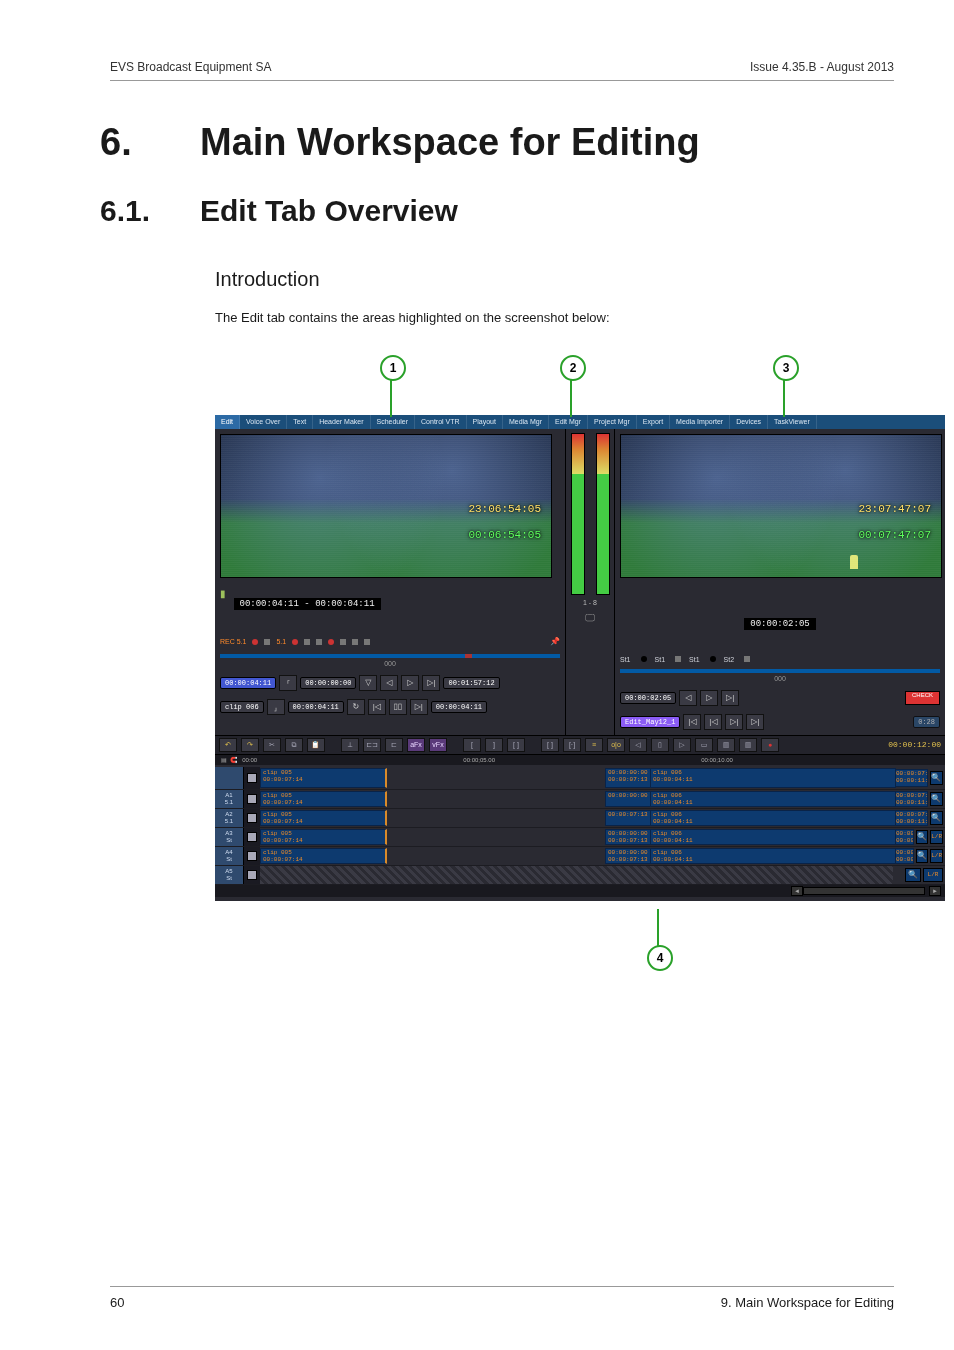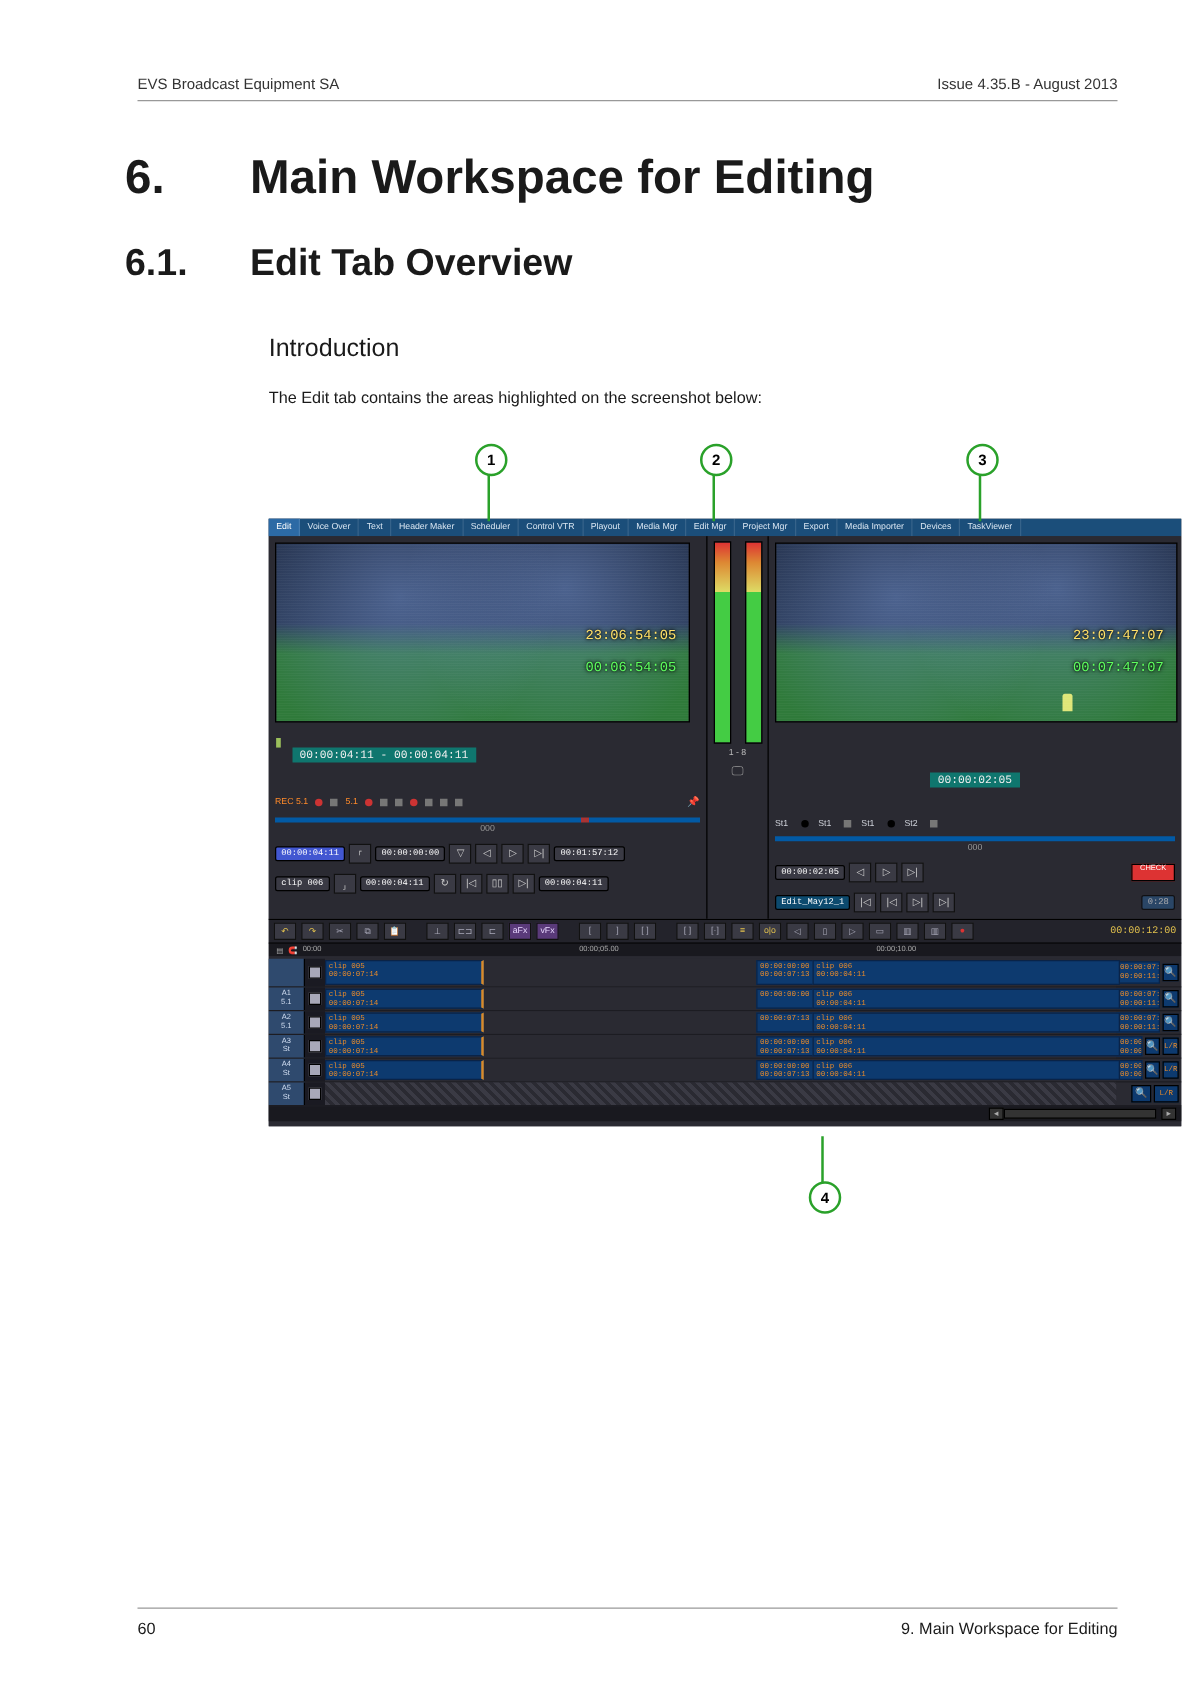--- a/index.html
+++ b/index.html
@@ -212,21 +212,21 @@
   .pitch-player {
     position: absolute;
     right: 26%;
     bottom: 8px;
     width: 8px; height: 14px;
     background: #dfe678;
     border-radius: 2px 2px 0 0;
   }
   .tc-bar {
     margin-top: 20px;
-    background: #0f766e;
+    background: #000000;
     display: inline-block;
     padding: 1px 6px;
     font-family: "Courier New", monospace;
     font-size: 9px;
     color: #eee;
   }
 
   .iconrow {
     margin-top: 26px;
     height: 12px;
@@ -560,21 +560,21 @@
               <div style="display:flex;gap:3px;align-items:center;">
                 <span class="pill" style="background:#3a3a44;">00:00:02:05</span>
                 <span class="btn">◁</span>
                 <span class="btn">▷</span>
                 <span class="btn">▷|</span>
               </div>
               <span class="btn-check">CHECK</span>
             </div>
             <div class="ctrlrow" style="justify-content:space-between;">
               <div style="display:flex;gap:3px;align-items:center;">
-                <span class="pill" style="background:#0c4a6e;">Edit_May12_1</span>
+                <span class="pill" style="background:#8b5cf6;">Edit_May12_1</span>
                 <span class="btn">|◁</span>
                 <span class="btn">|◁</span>
                 <span class="btn">▷|</span>
                 <span class="btn">▷|</span>
               </div>
               <span class="pill" style="background:#2a5a8a;opacity:.6;">0:28</span>
             </div>
           </div>
         </div>
       </div>

